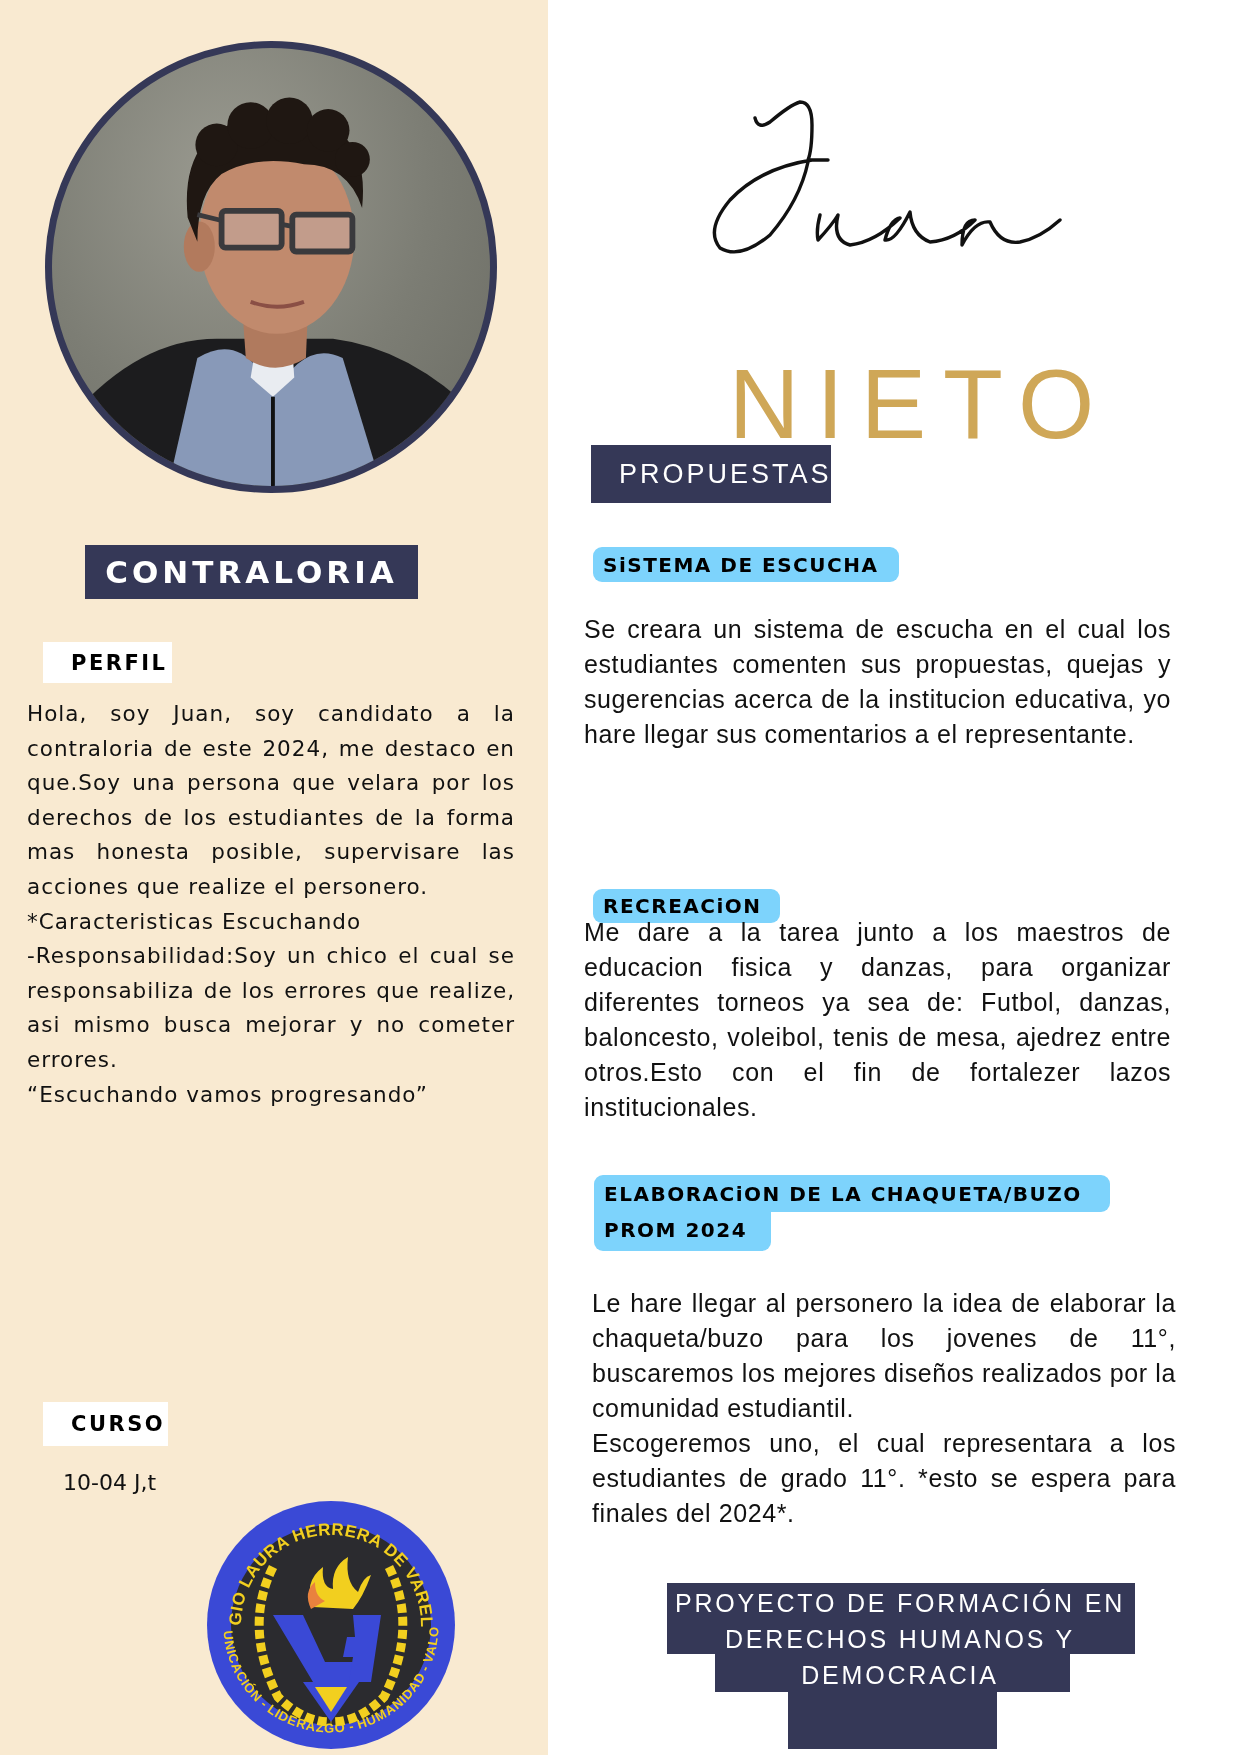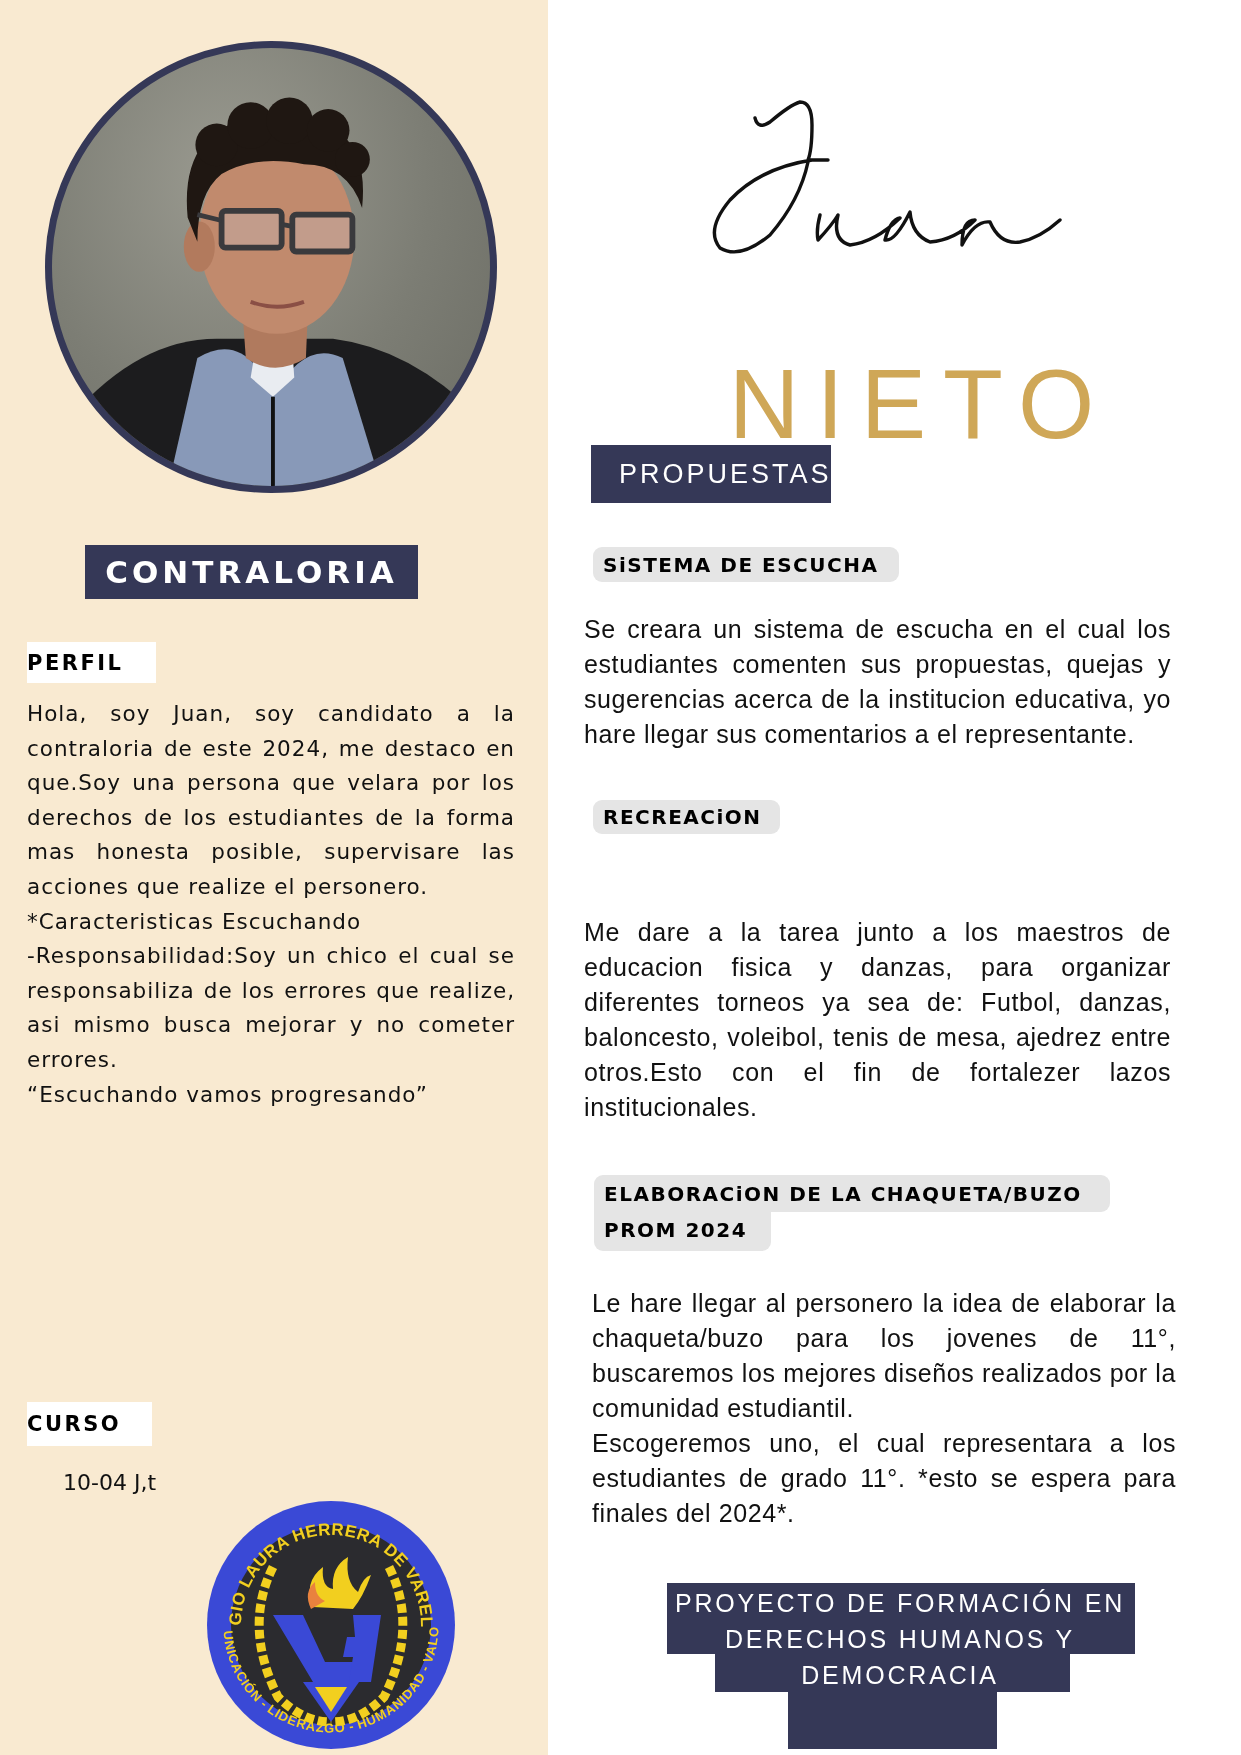--- a/index.html
+++ b/index.html
@@ -25,21 +25,21 @@
     position: absolute; left: 85px; top: 545px; width: 333px; height: 54px;
     background: #353857; color: #ffffff;
     display: flex; align-items: center; justify-content: center;
     font-family: "DejaVu Sans", sans-serif; font-weight: bold;
     font-size: 31px; letter-spacing: 4px;
   }
   .label-box {
     position: absolute; background: #ffffff; color: #000;
     font-family: "DejaVu Sans", sans-serif; font-weight: bold;
     font-size: 21px; letter-spacing: 2.5px;
-    display: flex; align-items: center; padding-left: 0; box-sizing: border-box;
+    display: flex; align-items: center; padding-left: 28px; box-sizing: border-box; margin-left: 16px;
   }
   .perfil { left: 27px; top: 642px; width: 129px; height: 41px; }
   .curso  { left: 27px; top: 1402px; width: 125px; height: 44px; }
 
   .profile-text {
     position: absolute; left: 27px; top: 697px; width: 488px;
     font-family: "DejaVu Sans", sans-serif; font-size: 21.5px;
     line-height: 34.6px; text-align: justify; letter-spacing: 1px;
     color: #111;
   }
@@ -65,27 +65,27 @@
     font-family: "Liberation Sans", sans-serif; font-size: 98px; line-height: 98px;
     color: #cfa757; letter-spacing: 17px;
   }
   .section-header {
     position: absolute; left: 591px; top: 445px; width: 240px; height: 58px;
     background: #353857; color: #ffffff;
     display: flex; align-items: center; padding-left: 28px; box-sizing: border-box;
     font-family: "Liberation Sans", sans-serif; font-size: 27px; letter-spacing: 3px;
   }
   .pill {
-    position: absolute; background: #e5e5e5; border-radius: 9px;
+    position: absolute; background: #7dd3fc; border-radius: 9px;
     font-family: "DejaVu Sans", sans-serif; font-weight: bold; font-size: 20px;
     letter-spacing: 1.5px; color: #000; box-sizing: border-box;
     padding-left: 10px; display: flex; align-items: center;
   }
   .pill-1 { left: 593px; top: 547px; width: 306px; height: 35px; }
-  .pill-2 { left: 593px; top: 800px; width: 187px; height: 34px; }
+  .pill-2 { left: 593px; top: 889px; width: 187px; height: 34px; }
   .pill-3a { left: 594px; top: 1175px; width: 516px; height: 37px; border-bottom-left-radius: 0; }
   .pill-3b { left: 594px; top: 1208px; width: 177px; height: 43px; border-top-right-radius: 0; border-top-left-radius: 0; }
 
   .proposal-text {
     position: absolute; width: 587px;
     font-family: "Liberation Sans", sans-serif; font-size: 25px;
     line-height: 35px; text-align: justify; letter-spacing: 0.6px; color: #111;
   }
   .proposal-text p { margin: 0; }
   .proposal-text p.last-left { text-align-last: left; }

